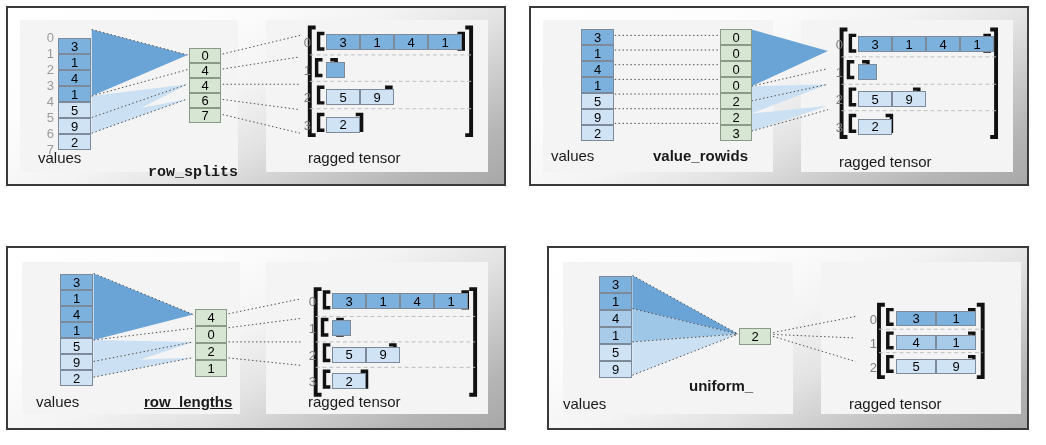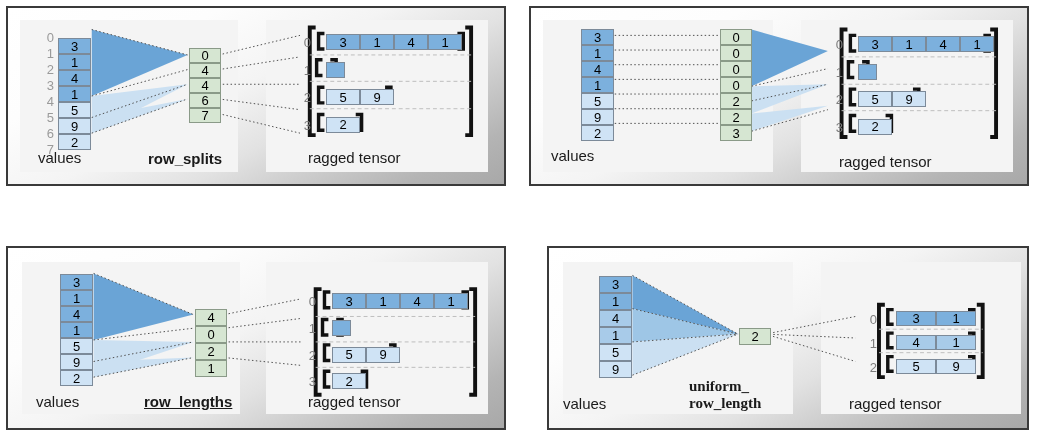--- a/index.html
+++ b/index.html
@@ -162,21 +162,21 @@
           <div class="ridx" style="left:291px;top:54.5px;">1</div>
           <div class="acell" style="left:318px;top:53.5px;width:18.700000000000003px;height:16px;background:#7cb0dd;"></div>
           <div class="ridx" style="left:291px;top:82px;">2</div>
           <div class="acell" style="left:318px;top:81px;width:34px;height:16px;background:#cfe3f5;">5</div>
           <div class="acell" style="left:352px;top:81px;width:34px;height:16px;background:#cfe3f5;">9</div>
           <div class="ridx" style="left:291px;top:109.5px;">3</div>
           <div class="acell" style="left:318px;top:108.5px;width:34px;height:16px;background:#cfe3f5;">2</div>
         </div>
 
       <div class="cap" style="left:30px;top:142px;width:100px;">values</div>
-      <div class="cap bold" style="left:140px;top:143px;width:110px;">row_splits</div>
+      <div class="cap bold" style="left:140px;top:157px;width:110px;font-family:Liberation Mono, monospace;">row_splits</div>
       <div class="cap" style="left:300px;top:142px;width:140px;">ragged tensor</div>
     </div>
   </div>
 
   <div class="cellwrap">
     <div class="panel p-tr">
 
       <div class="sub" style="left:12px;top:12px;width:230px;height:152px;"></div>
       <div class="sub" style="left:270px;top:12px;width:212px;height:152px;"></div>
 
@@ -245,20 +245,21 @@
           <div class="ridx" style="left:300px;top:56.5px;">1</div>
           <div class="acell" style="left:327px;top:55.5px;width:18.700000000000003px;height:16px;background:#7cb0dd;"></div>
           <div class="ridx" style="left:300px;top:84px;">2</div>
           <div class="acell" style="left:327px;top:83px;width:34px;height:16px;background:#cfe3f5;">5</div>
           <div class="acell" style="left:361px;top:83px;width:34px;height:16px;background:#cfe3f5;">9</div>
           <div class="ridx" style="left:300px;top:111.5px;">3</div>
           <div class="acell" style="left:327px;top:110.5px;width:34px;height:16px;background:#cfe3f5;">2</div>
         </div>
 
       <div class="cap" style="left:20px;top:140px;width:110px;">values</div>
+      <div class="cap bold" style="left:122px;top:140px;width:140px;">value_rowids</div>
       <div class="cap" style="left:308px;top:146px;width:140px;">ragged tensor</div>
     </div>
   </div>
 
   <div class="cellwrap">
     <div class="panel p-bl">
 
       <div class="sub" style="left:14px;top:14px;width:218px;height:152px;"></div>
       <div class="sub" style="left:258px;top:14px;width:222px;height:152px;"></div>
 
@@ -387,21 +388,20 @@
           <div class="acell" style="left:387px;top:63px;width:40px;height:15px;background:#7cb0dd;">1</div>
           <div class="ridx" style="left:316px;top:88px;">1</div>
           <div class="acell" style="left:347px;top:87px;width:40px;height:15px;background:#a8cbe9;">4</div>
           <div class="acell" style="left:387px;top:87px;width:40px;height:15px;background:#a8cbe9;">1</div>
           <div class="ridx" style="left:316px;top:112px;">2</div>
           <div class="acell" style="left:347px;top:111px;width:40px;height:15px;background:#cfe3f5;">5</div>
           <div class="acell" style="left:387px;top:111px;width:40px;height:15px;background:#cfe3f5;">9</div>
         </div>
 
       <div class="cap" style="left:14px;top:148px;width:120px;">values</div>
-      <div class="cap bold" id="cap-uniform" style="left:140px;top:130px;width:140px;font-family:Liberation Serif, serif;">
+      <div class="cap bold" id="cap-uniform" style="left:140px;top:130px;width:140px;">
           <div>uniform_</div>
-          <div>row_length</div>
         </div>
       <div class="cap" style="left:300px;top:148px;width:140px;">ragged tensor</div>
     </div>
   </div>
 
 </div>
 
 </body></html>

